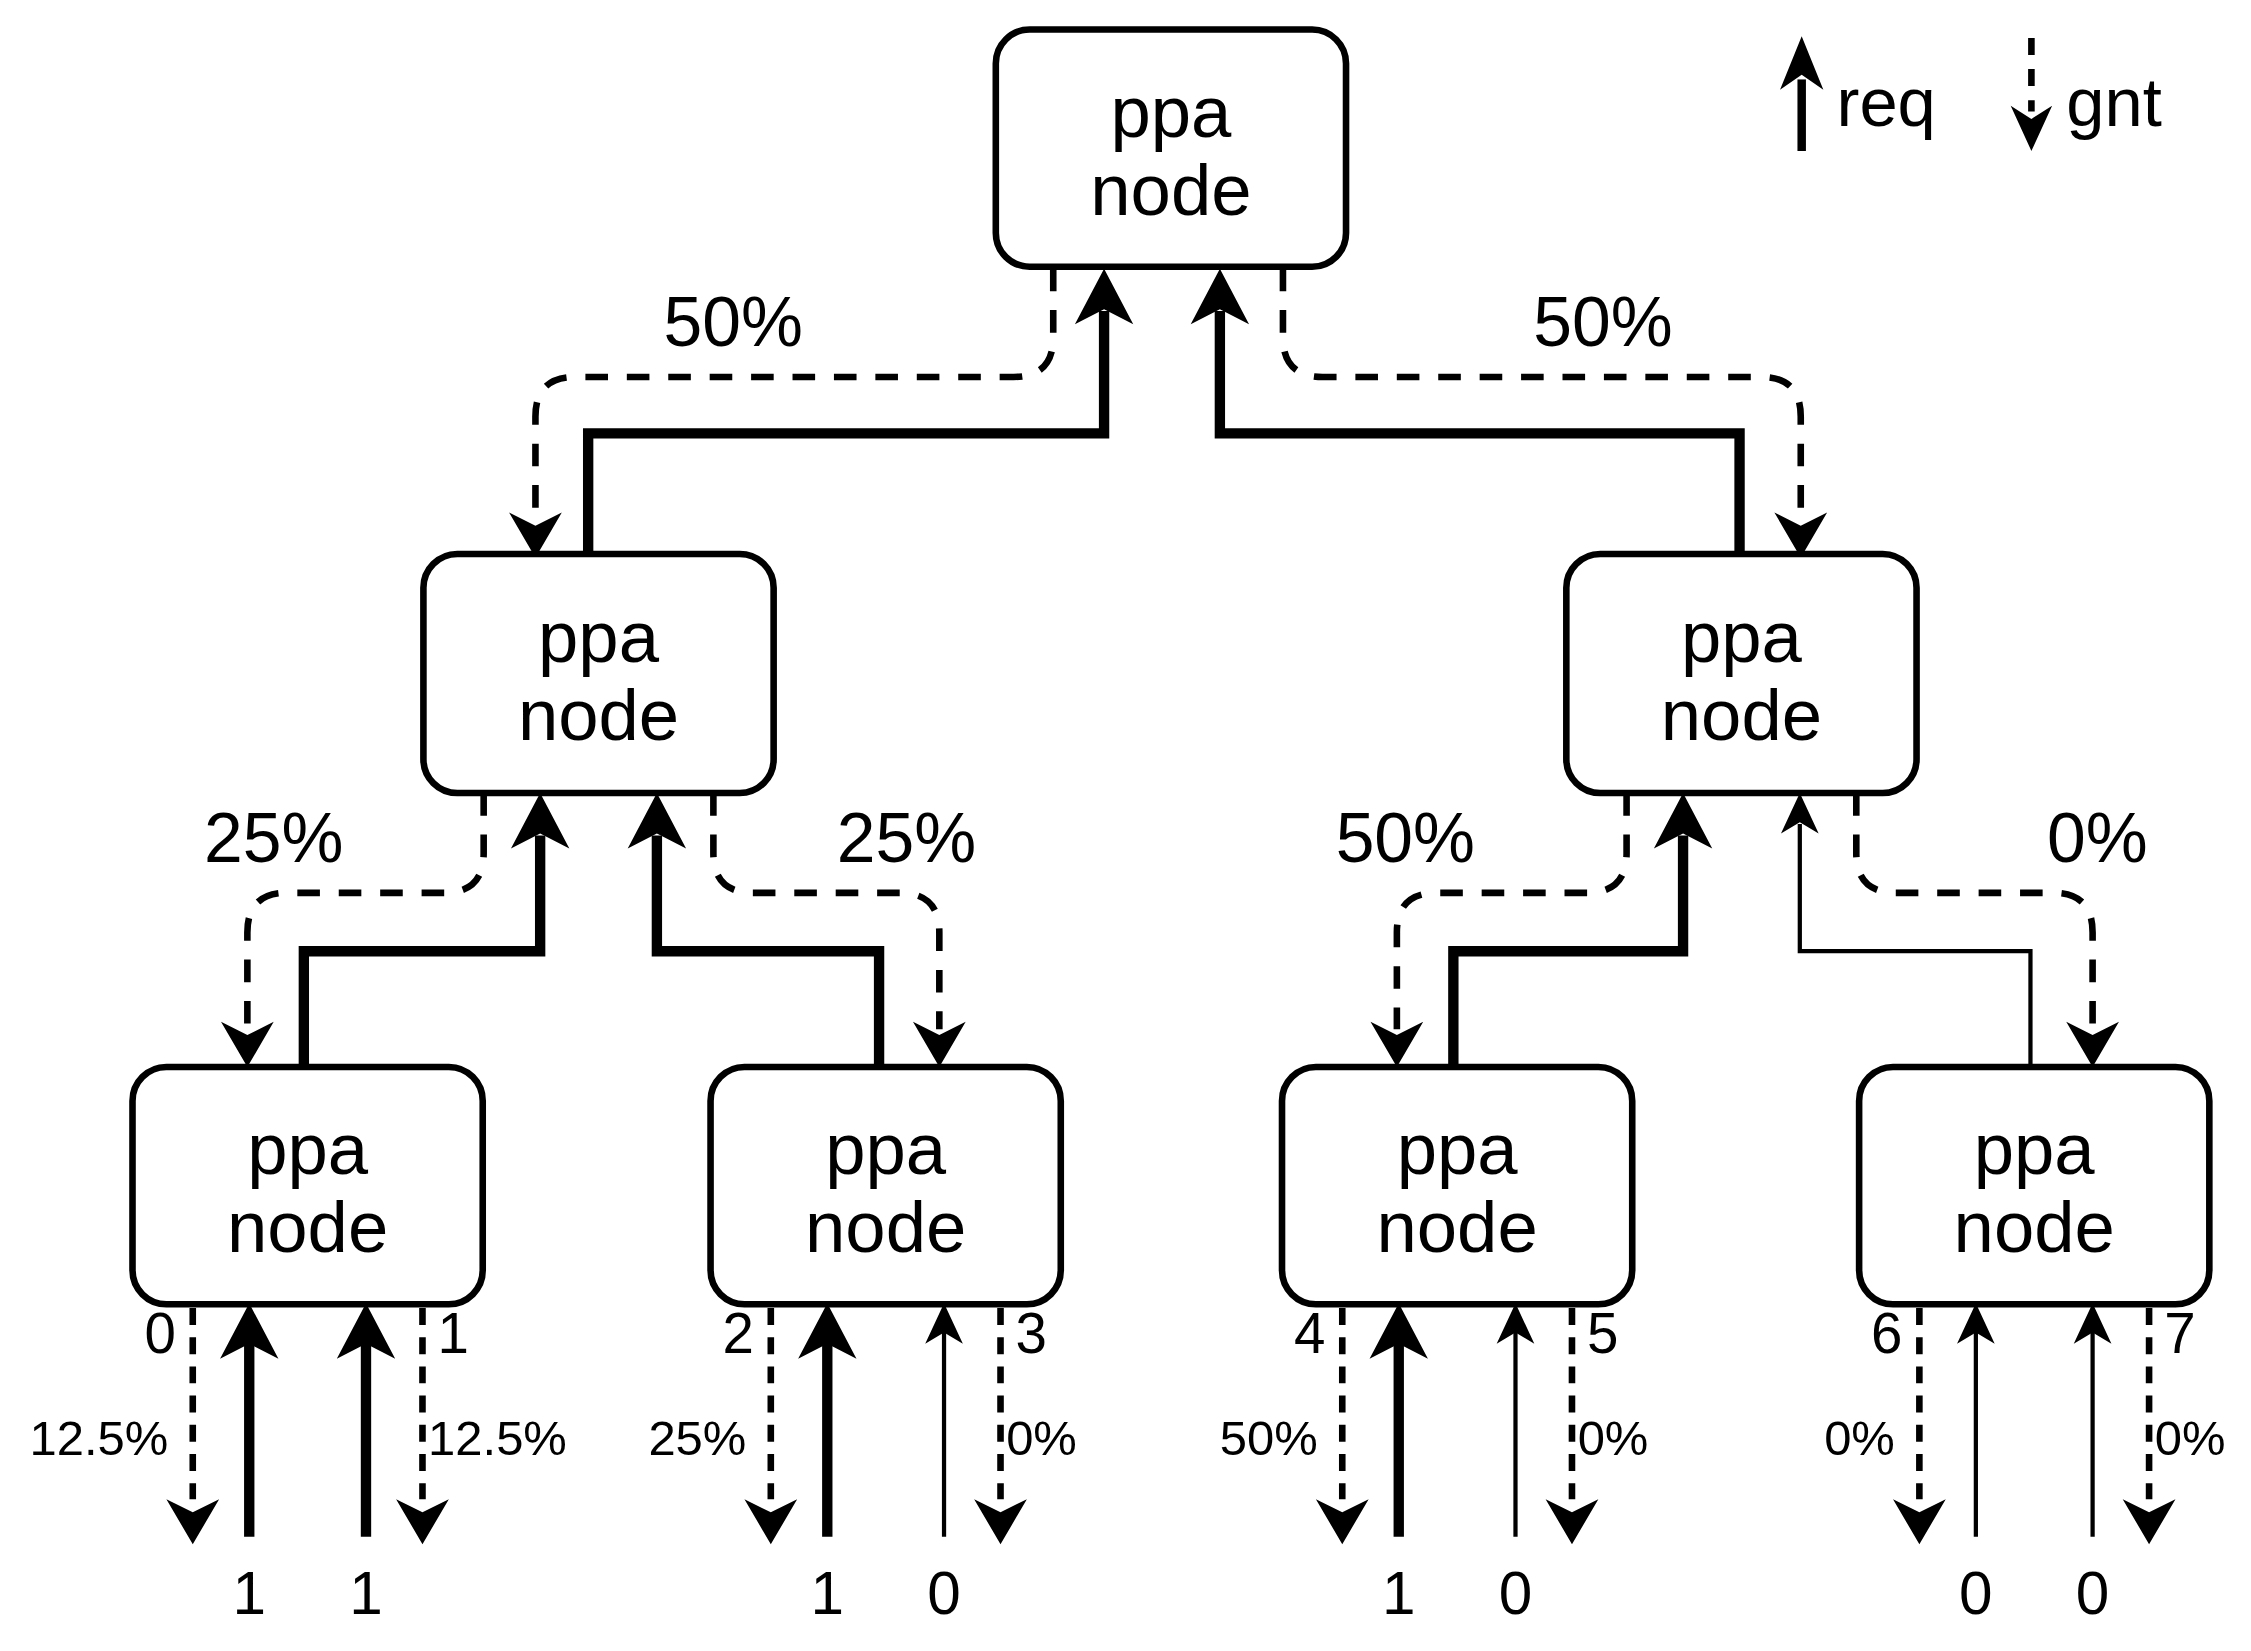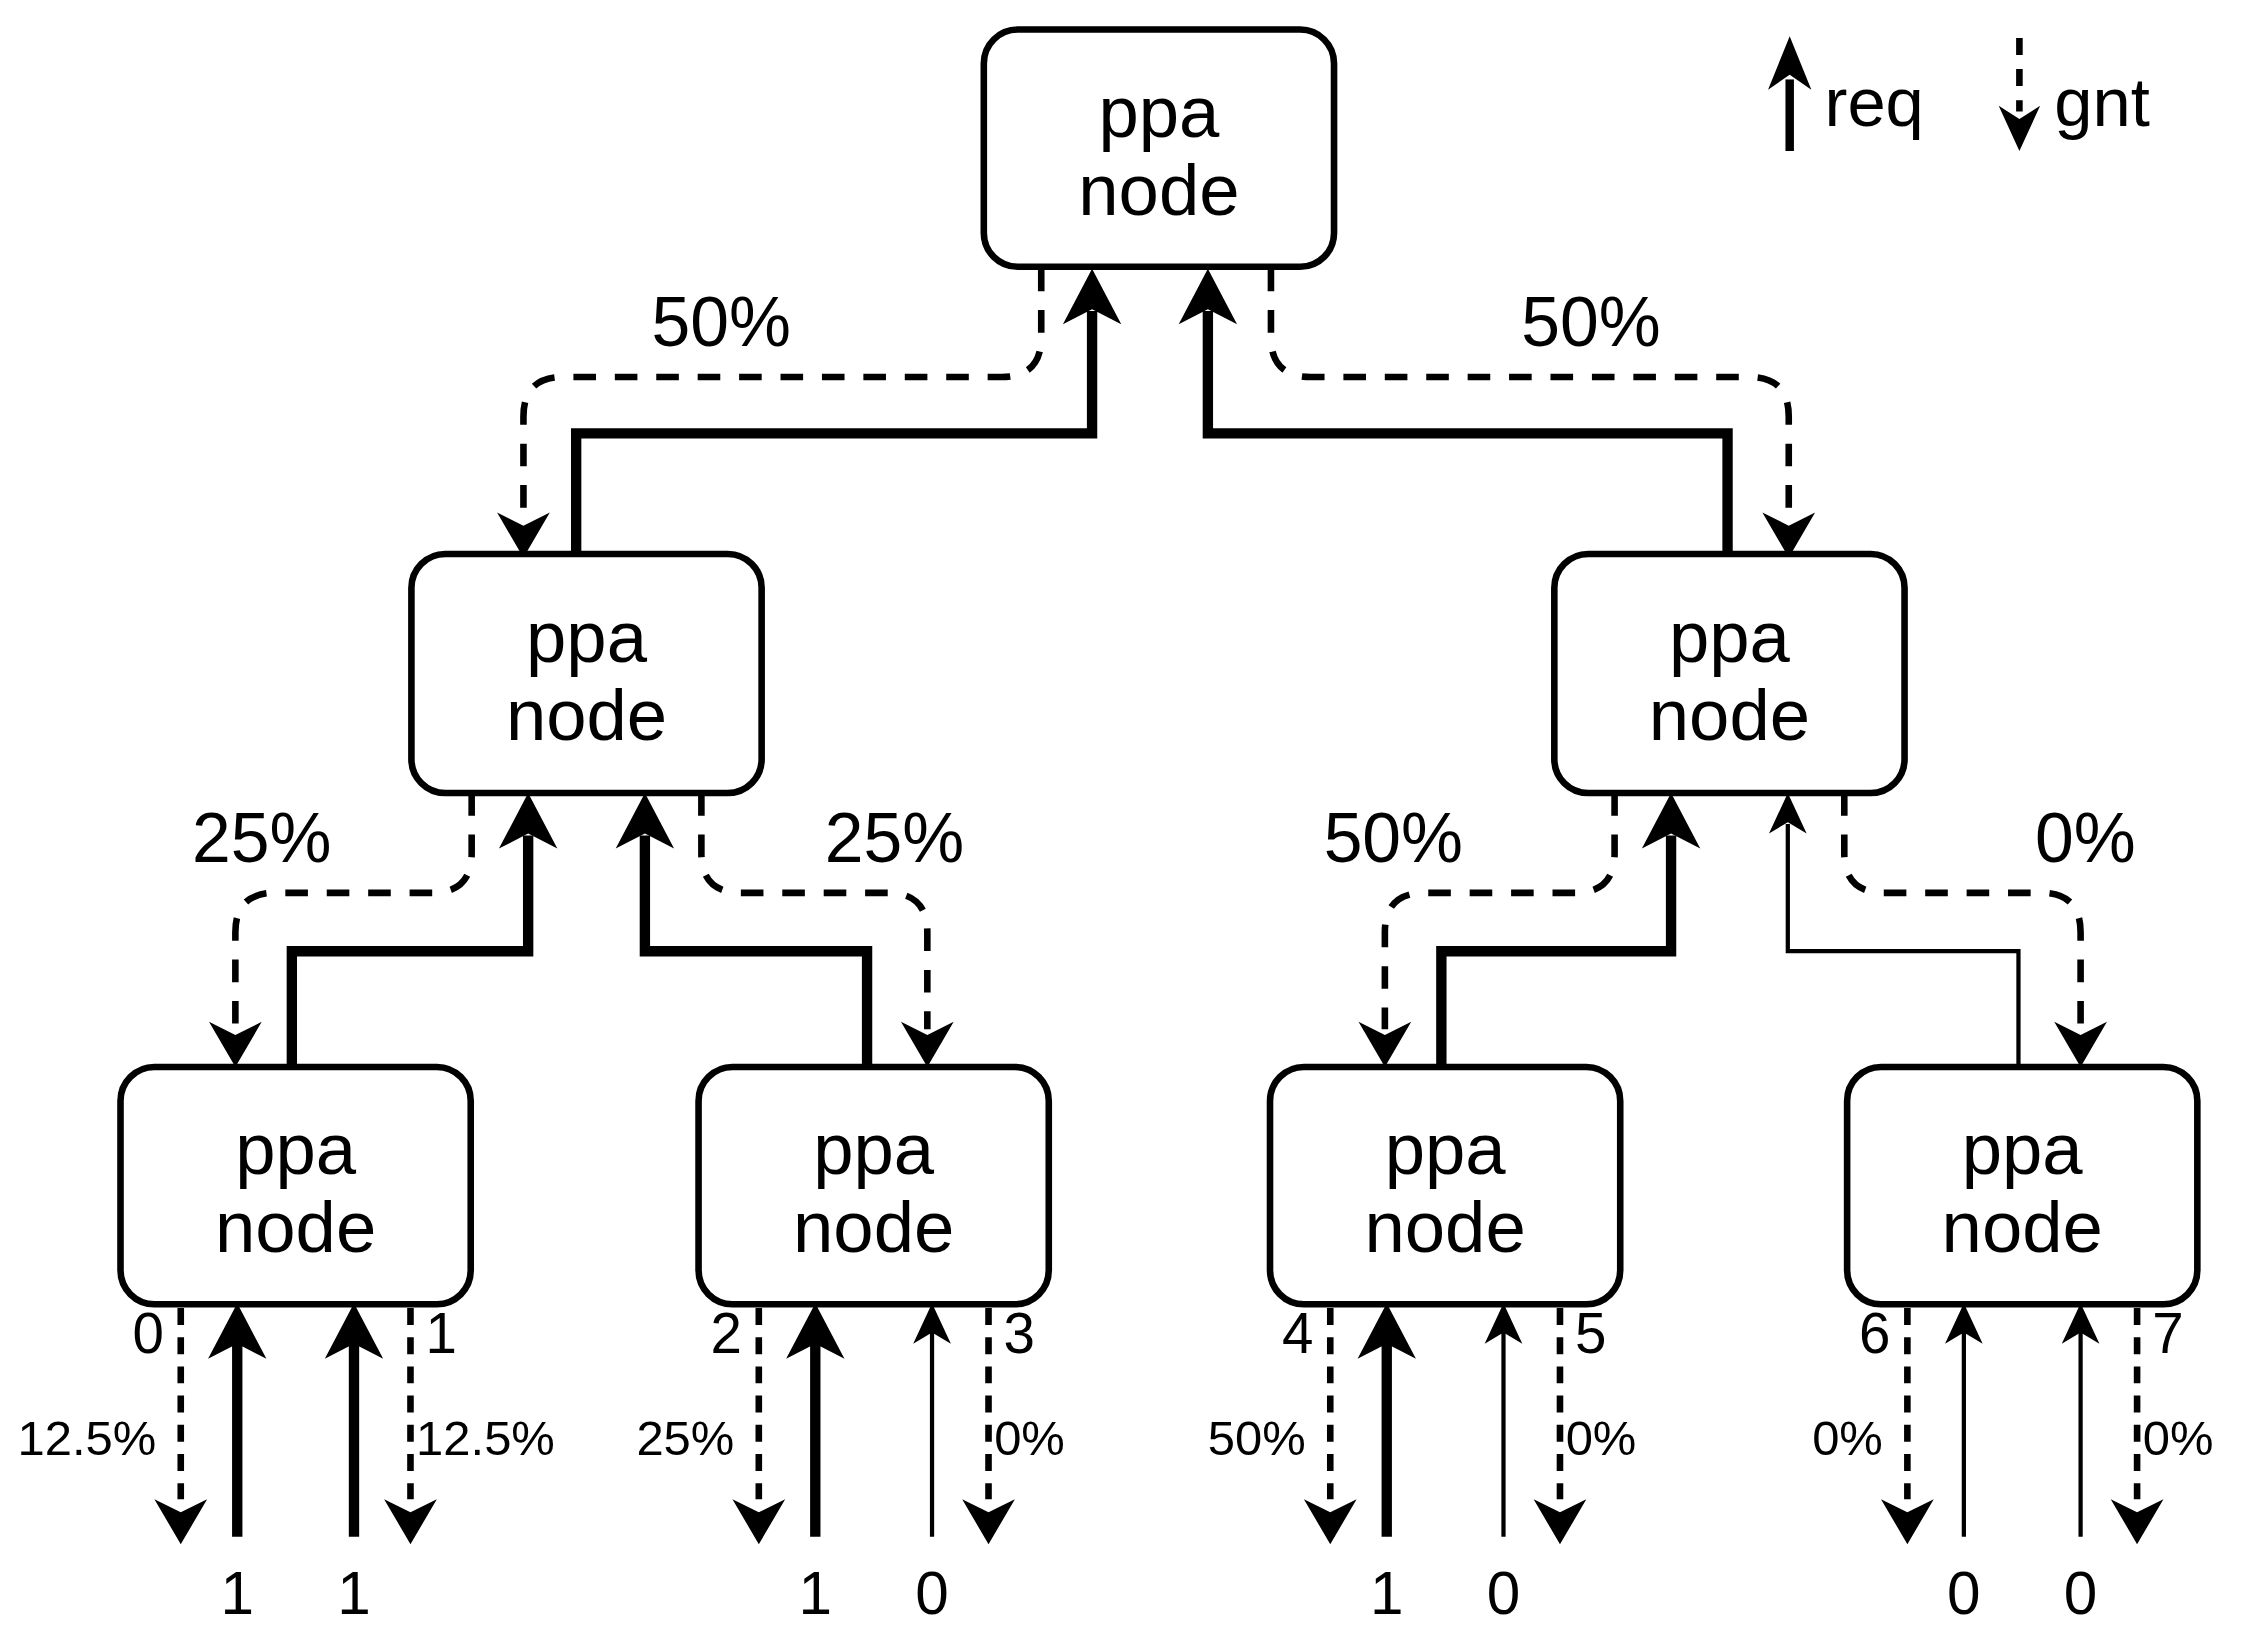--- a/index.html
+++ b/index.html
@@ -1,16 +1,16 @@
 <!DOCTYPE html>
 <html style="font-size:15px"><head>
 <meta charset="utf-8">
 <style>
   html,body{margin:0;padding:0;background:#ffffff;}
-  .stage{width:1861px;height:1652px;background:#ffffff;position:relative;}
+  .stage{width:1861px;height:1652px;background:#ffffff;position:relative;padding-left:12px;}
   svg{display:block;}
   .box{fill:#ffffff;stroke:#000000;stroke-width:7;}
   .req-thick{stroke:#000000;stroke-width:11;fill:none;}
   .req-thin{stroke:#000000;stroke-width:4.5;fill:none;}
   .gnt{stroke:#000000;stroke-width:7;fill:none;stroke-dasharray:24 20;}
   .stub{stroke-dasharray:18 13;}
   .gnt-legend{stroke:#000000;stroke-width:7;fill:none;stroke-dasharray:18 15;}
   .head{fill:#000000;stroke:none;}
   text{font-family:"Liberation Sans","DejaVu Sans",sans-serif;fill:#000000;}
   .node-text{font-size:77px;text-anchor:middle;}

